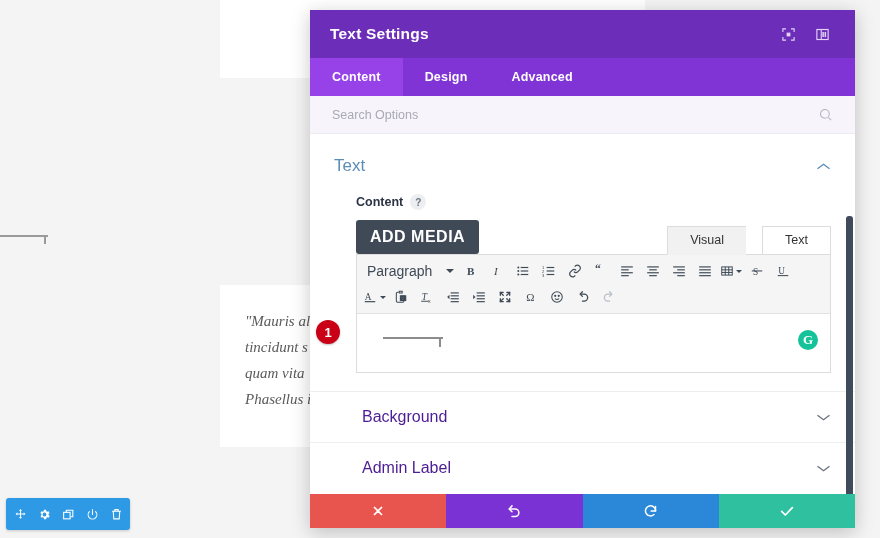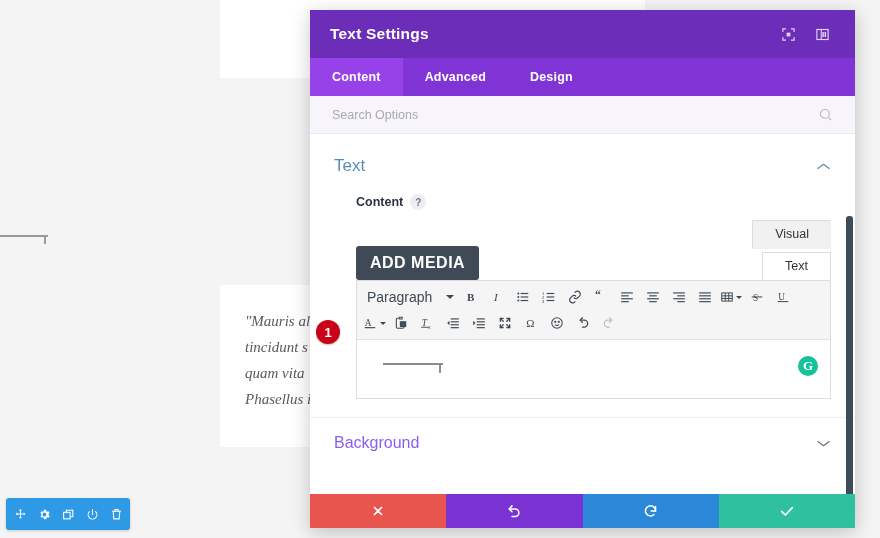--- a/index.html
+++ b/index.html
@@ -122,21 +122,21 @@
   .editor-wrap { padding: 0 24px 0 46px; }
 
   .editor-top {
     display: flex; align-items: flex-end; justify-content: space-between;
     position: relative; z-index: 2;
   }
   .add-media {
     background: #3f4a56; color: #ffffff; font-size: 16px; font-weight: bold;
     letter-spacing: .5px; padding: 8px 14px; border-radius: 3px; cursor: pointer;
   }
-  .editor-tabs { display: flex; align-items: flex-end; gap: 4px; flex-direction: column; }
+  .editor-tabs { display: flex; gap: 16px; }
   .editor-tabs .etab {
     font-size: 12.5px; color: #333; padding: 6px 22px 7px 22px;
     border: 1px solid #dcdcdc; background: #ffffff; cursor: pointer;
     margin-bottom: -1px;
   }
   .editor-tabs .etab.active { background: #f1f1f1; border-bottom-color: #f1f1f1; }
   .editor-tabs .etab:first-child { border-right: 0; }
 
   .editor-box { border: 1px solid #dcdcdc; background: #ffffff; }
   .tb-rows { background: #f5f5f5; border-bottom: 1px solid #e2e2e2; padding: 3px 4px; }
@@ -165,21 +165,21 @@
     font-size: 13px; font-weight: bold; line-height: 20px; text-align: center;
     font-family: "Liberation Serif", serif; cursor: pointer;
   }
 
   .collapsed-sections { margin-top: 18px; }
   .collapsed-row {
     display: flex; align-items: center; justify-content: space-between;
     padding: 16px 24px; border-top: 1px solid #edeef0;
     cursor: pointer;
   }
-  .collapsed-row .cs-title { color: #8b5cf6; font-size: 16px; }
+  .collapsed-row .cs-title { color: #4c1d95; font-size: 16px; margin-left: 28px; }
   .collapsed-row .chev { color: #6b7280; }
 
   .modal-scrollbar {
     position: absolute; right: 1px; top: 82px; width: 7px; height: 325px;
     background: #3f4a5a; border-radius: 3px;
   }
   .modal-scroll-track {
     position: absolute; right: 1px; top: 0; width: 7px; bottom: 0; background: transparent;
   }
 
@@ -267,22 +267,22 @@
             <rect x="3" y="4" width="18" height="16"></rect>
             <path d="M10 4v16"></path>
             <path d="M13 8v8" stroke-width="2.4"></path>
             <path d="M16.5 8v8" stroke-width="2.4"></path>
           </svg>
       </div>
     </div>
 
     <div class="modal-tabs">
       <div class="tab active">Content</div>
+      <div class="tab">Design</div>
       <div class="tab">Advanced</div>
-      <div class="tab">Design</div>
     </div>
 
     <div class="search-bar">
       <input type="text" placeholder="Search Options" style="">
       <span class="s-icon">
         <svg width="15" height="15" viewBox="0 0 24 24" fill="none" stroke="currentColor" stroke-width="1.7">
             <circle cx="11" cy="11" r="7"></circle>
             <path d="M16.5 16.5L21 21"></path>
           </svg>
       </span>
@@ -504,20 +504,28 @@
 
       <div class="collapsed-sections">
         <div class="collapsed-row">
           <span class="cs-title">Background</span>
           <span class="chev">
             <svg width="15" height="9" viewBox="0 0 20 12" fill="none" stroke="currentColor" stroke-width="1.8">
                 <path d="M2 3l8 6 8-6"></path>
               </svg>
           </span>
         </div>
+        <div class="collapsed-row">
+          <span class="cs-title">Admin Label</span>
+          <span class="chev">
+            <svg width="15" height="9" viewBox="0 0 20 12" fill="none" stroke="currentColor" stroke-width="1.8">
+                <path d="M2 3l8 6 8-6"></path>
+              </svg>
+          </span>
+        </div>
       </div>
 
       <div class="modal-scroll-track">
         <div class="modal-scrollbar"></div>
       </div>
     </div>
 
     <div class="modal-footer">
       <div class="fbtn close">
         <svg width="14" height="14" viewBox="0 0 24 24" fill="none" stroke="currentColor" stroke-width="3" stroke-linecap="round">

